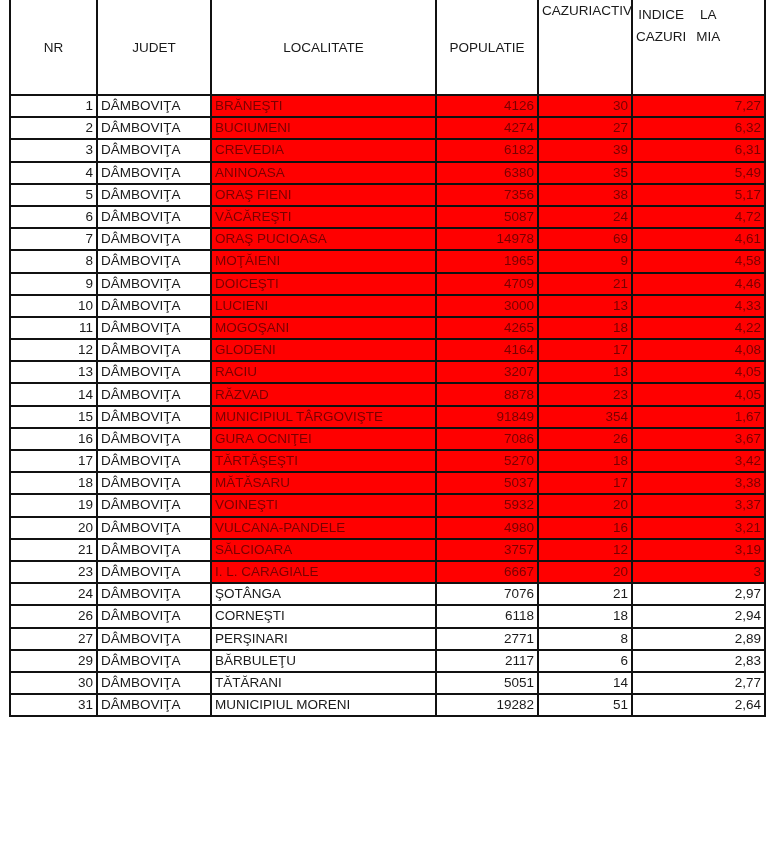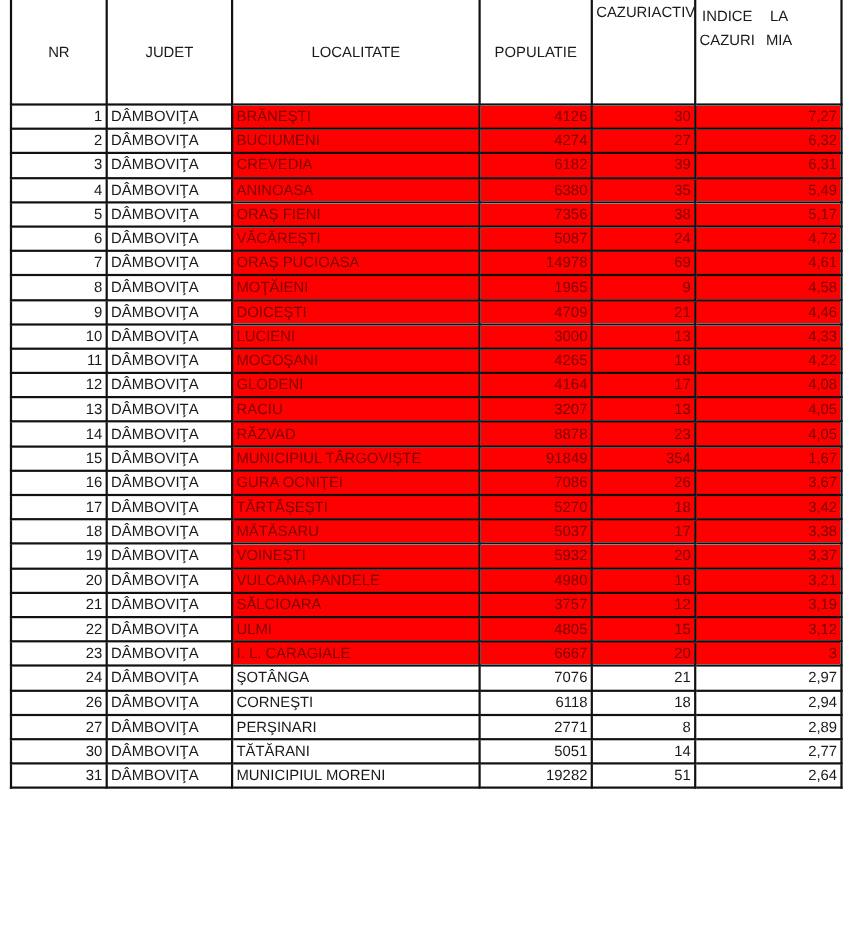--- a/index.html
+++ b/index.html
@@ -238,28 +238,20 @@
       </tr>
       <tr>
         <td class="num">21</td>
         <td class="txt">DÂMBOVIŢA</td>
         <td class="txt hot">SĂLCIOARA</td>
         <td class="num hot">3757</td>
         <td class="num hot">12</td>
         <td class="num hot">3,19</td>
       </tr>
       <tr>
-        <td class="num">22</td>
-        <td class="txt">DÂMBOVIŢA</td>
-        <td class="txt hot">ULMI</td>
-        <td class="num hot">4805</td>
-        <td class="num hot">15</td>
-        <td class="num hot">3,12</td>
-      </tr>
-      <tr>
         <td class="num">23</td>
         <td class="txt">DÂMBOVIŢA</td>
         <td class="txt hot">I. L. CARAGIALE</td>
         <td class="num hot">6667</td>
         <td class="num hot">20</td>
         <td class="num hot">3</td>
       </tr>
       <tr>
         <td class="num">24</td>
         <td class="txt">DÂMBOVIŢA</td>
@@ -278,20 +270,28 @@
       </tr>
       <tr>
         <td class="num">27</td>
         <td class="txt">DÂMBOVIŢA</td>
         <td class="txt">PERŞINARI</td>
         <td class="num">2771</td>
         <td class="num">8</td>
         <td class="num">2,89</td>
       </tr>
       <tr>
+        <td class="num">29</td>
+        <td class="txt">DÂMBOVIŢA</td>
+        <td class="txt">BĂRBULEŢU</td>
+        <td class="num">2117</td>
+        <td class="num">6</td>
+        <td class="num">2,83</td>
+      </tr>
+      <tr>
         <td class="num">30</td>
         <td class="txt">DÂMBOVIŢA</td>
         <td class="txt">TĂTĂRANI</td>
         <td class="num">5051</td>
         <td class="num">14</td>
         <td class="num">2,77</td>
       </tr>
       <tr>
         <td class="num">31</td>
         <td class="txt">DÂMBOVIŢA</td>

